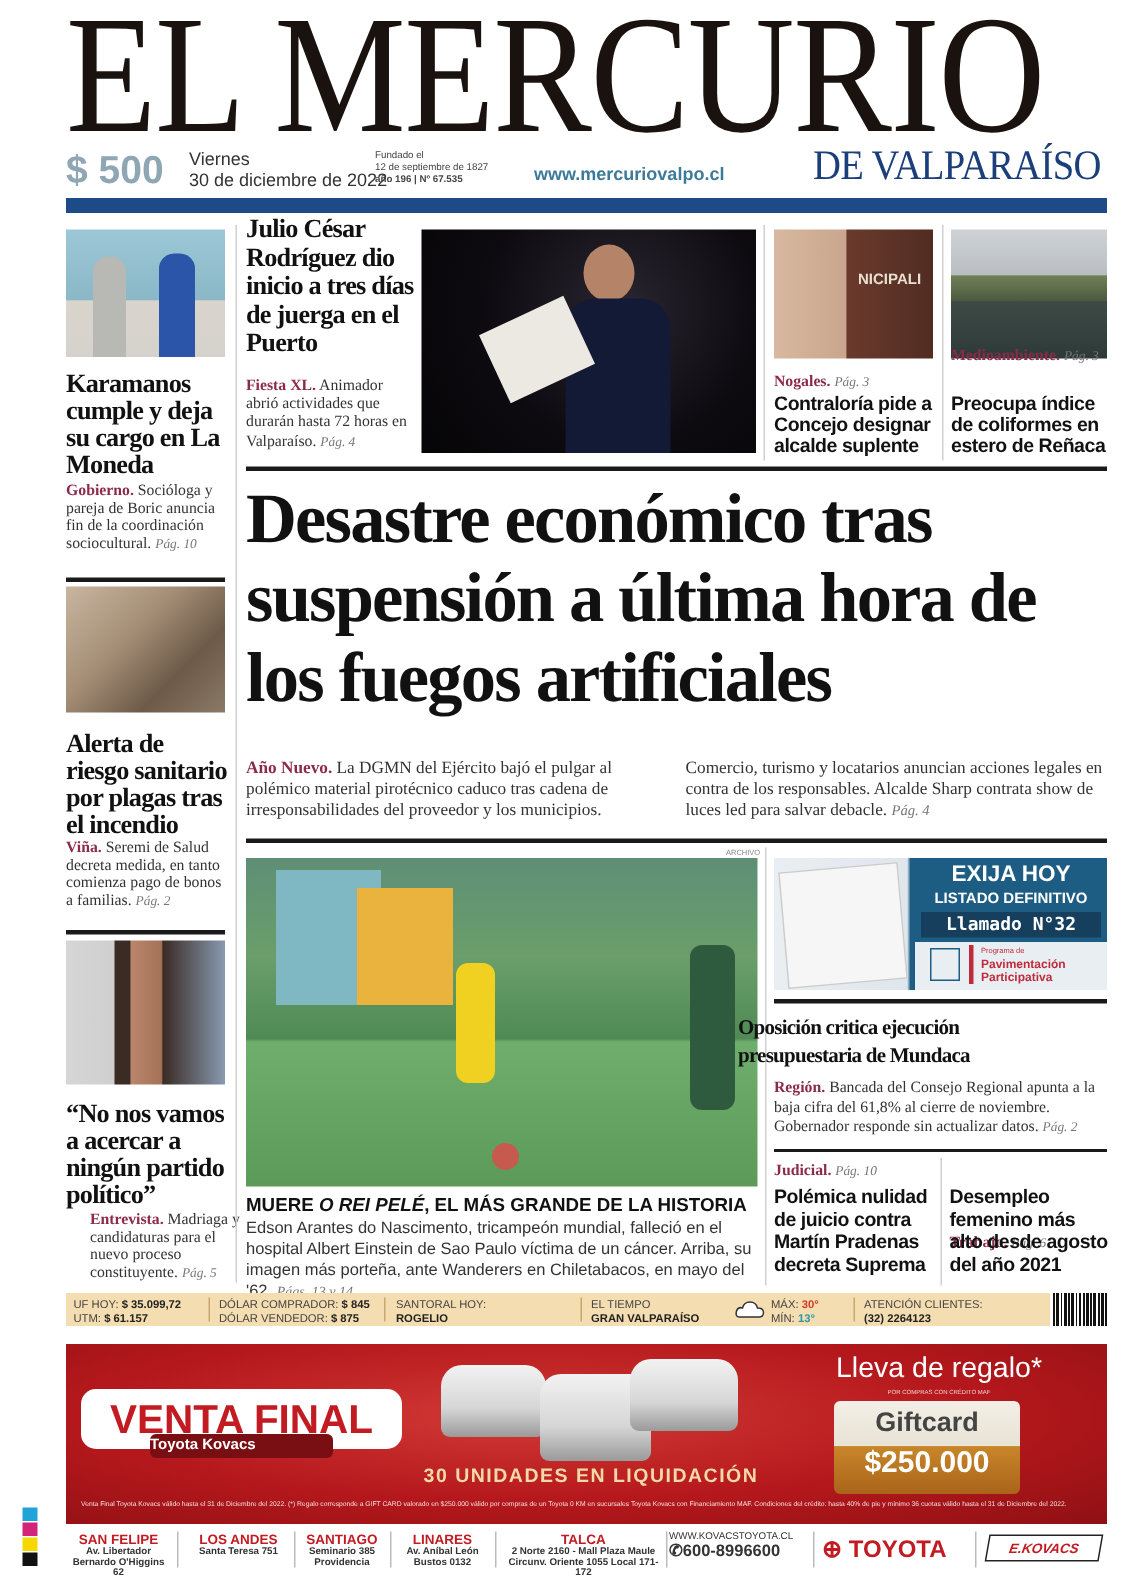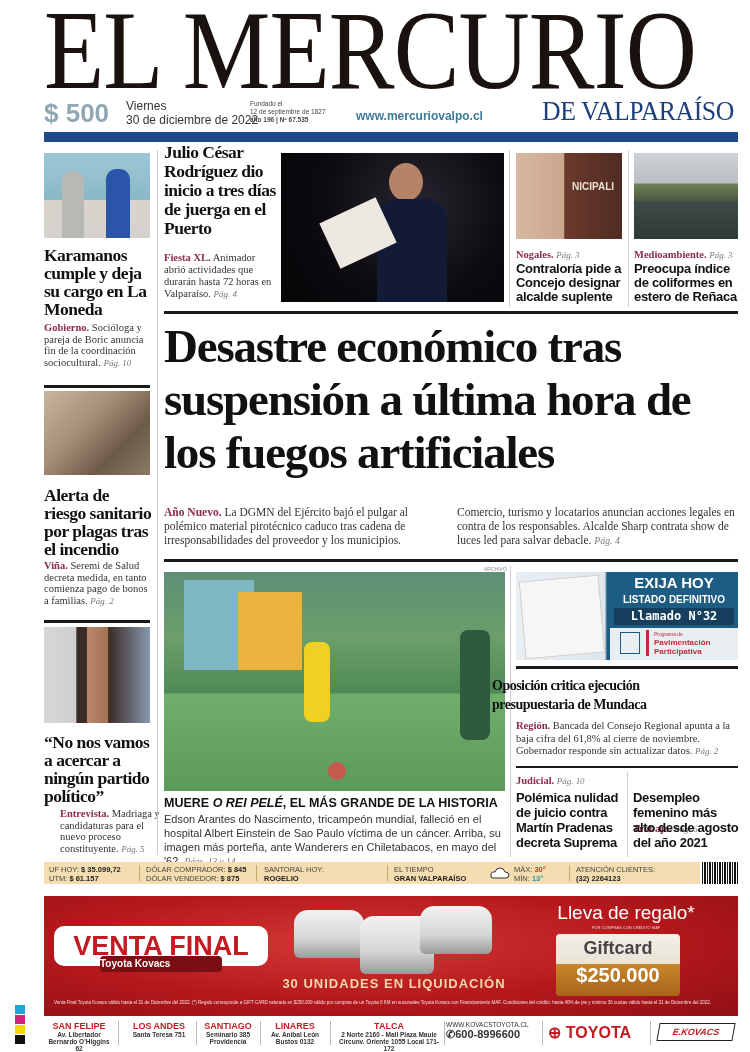--- a/index.html
+++ b/index.html
@@ -140,21 +140,21 @@
 </div>
 <div class="abs body-text" style="left:516px;top:249px;font-size:10.5px;">
   <span class="kicker">Nogales.</span>
   <span class="page">Pág. 3</span>
 </div>
 <div class="abs sans-hl" style="left:516px;top:262px;width:112px;font-size:13px;line-height:14px;">Contraloría pide a Concejo designar alcalde suplente</div>
 
 <div class="abs rule-v" style="left:628px;top:150px;height:157px;"></div>
 
 <div class="abs photo ph-estero" style="left:634px;top:153px;width:104px;height:86px;"></div>
-<div class="abs body-text" style="left:634px;top:249px;font-size:10.5px;font-family:Liberation Serif, serif;">
+<div class="abs body-text" style="left:634px;top:232px;font-size:10.5px;font-family:Liberation Serif, serif;">
   <span class="kicker">Medioambiente.</span>
   <span class="page">Pág. 3</span>
 </div>
 <div class="abs sans-hl" style="left:634px;top:262px;width:108px;font-size:13px;line-height:14px;">Preocupa índice de coliformes en estero de Reñaca</div>
 
 <div class="abs rule-h-thick" style="left:164px;top:311px;width:574px;"></div>
 
 <div class="abs hl" style="left:164px;top:320px;width:578px;font-size:47px;line-height:53px;letter-spacing:-1.2px;">Desastre económico tras suspensión a última hora de los fuegos artificiales</div>
 <div class="abs body-text" style="left:164px;top:505px;width:285px;font-size:11.5px;line-height:14px;">
   <span class="kicker">Año Nuevo.</span>

